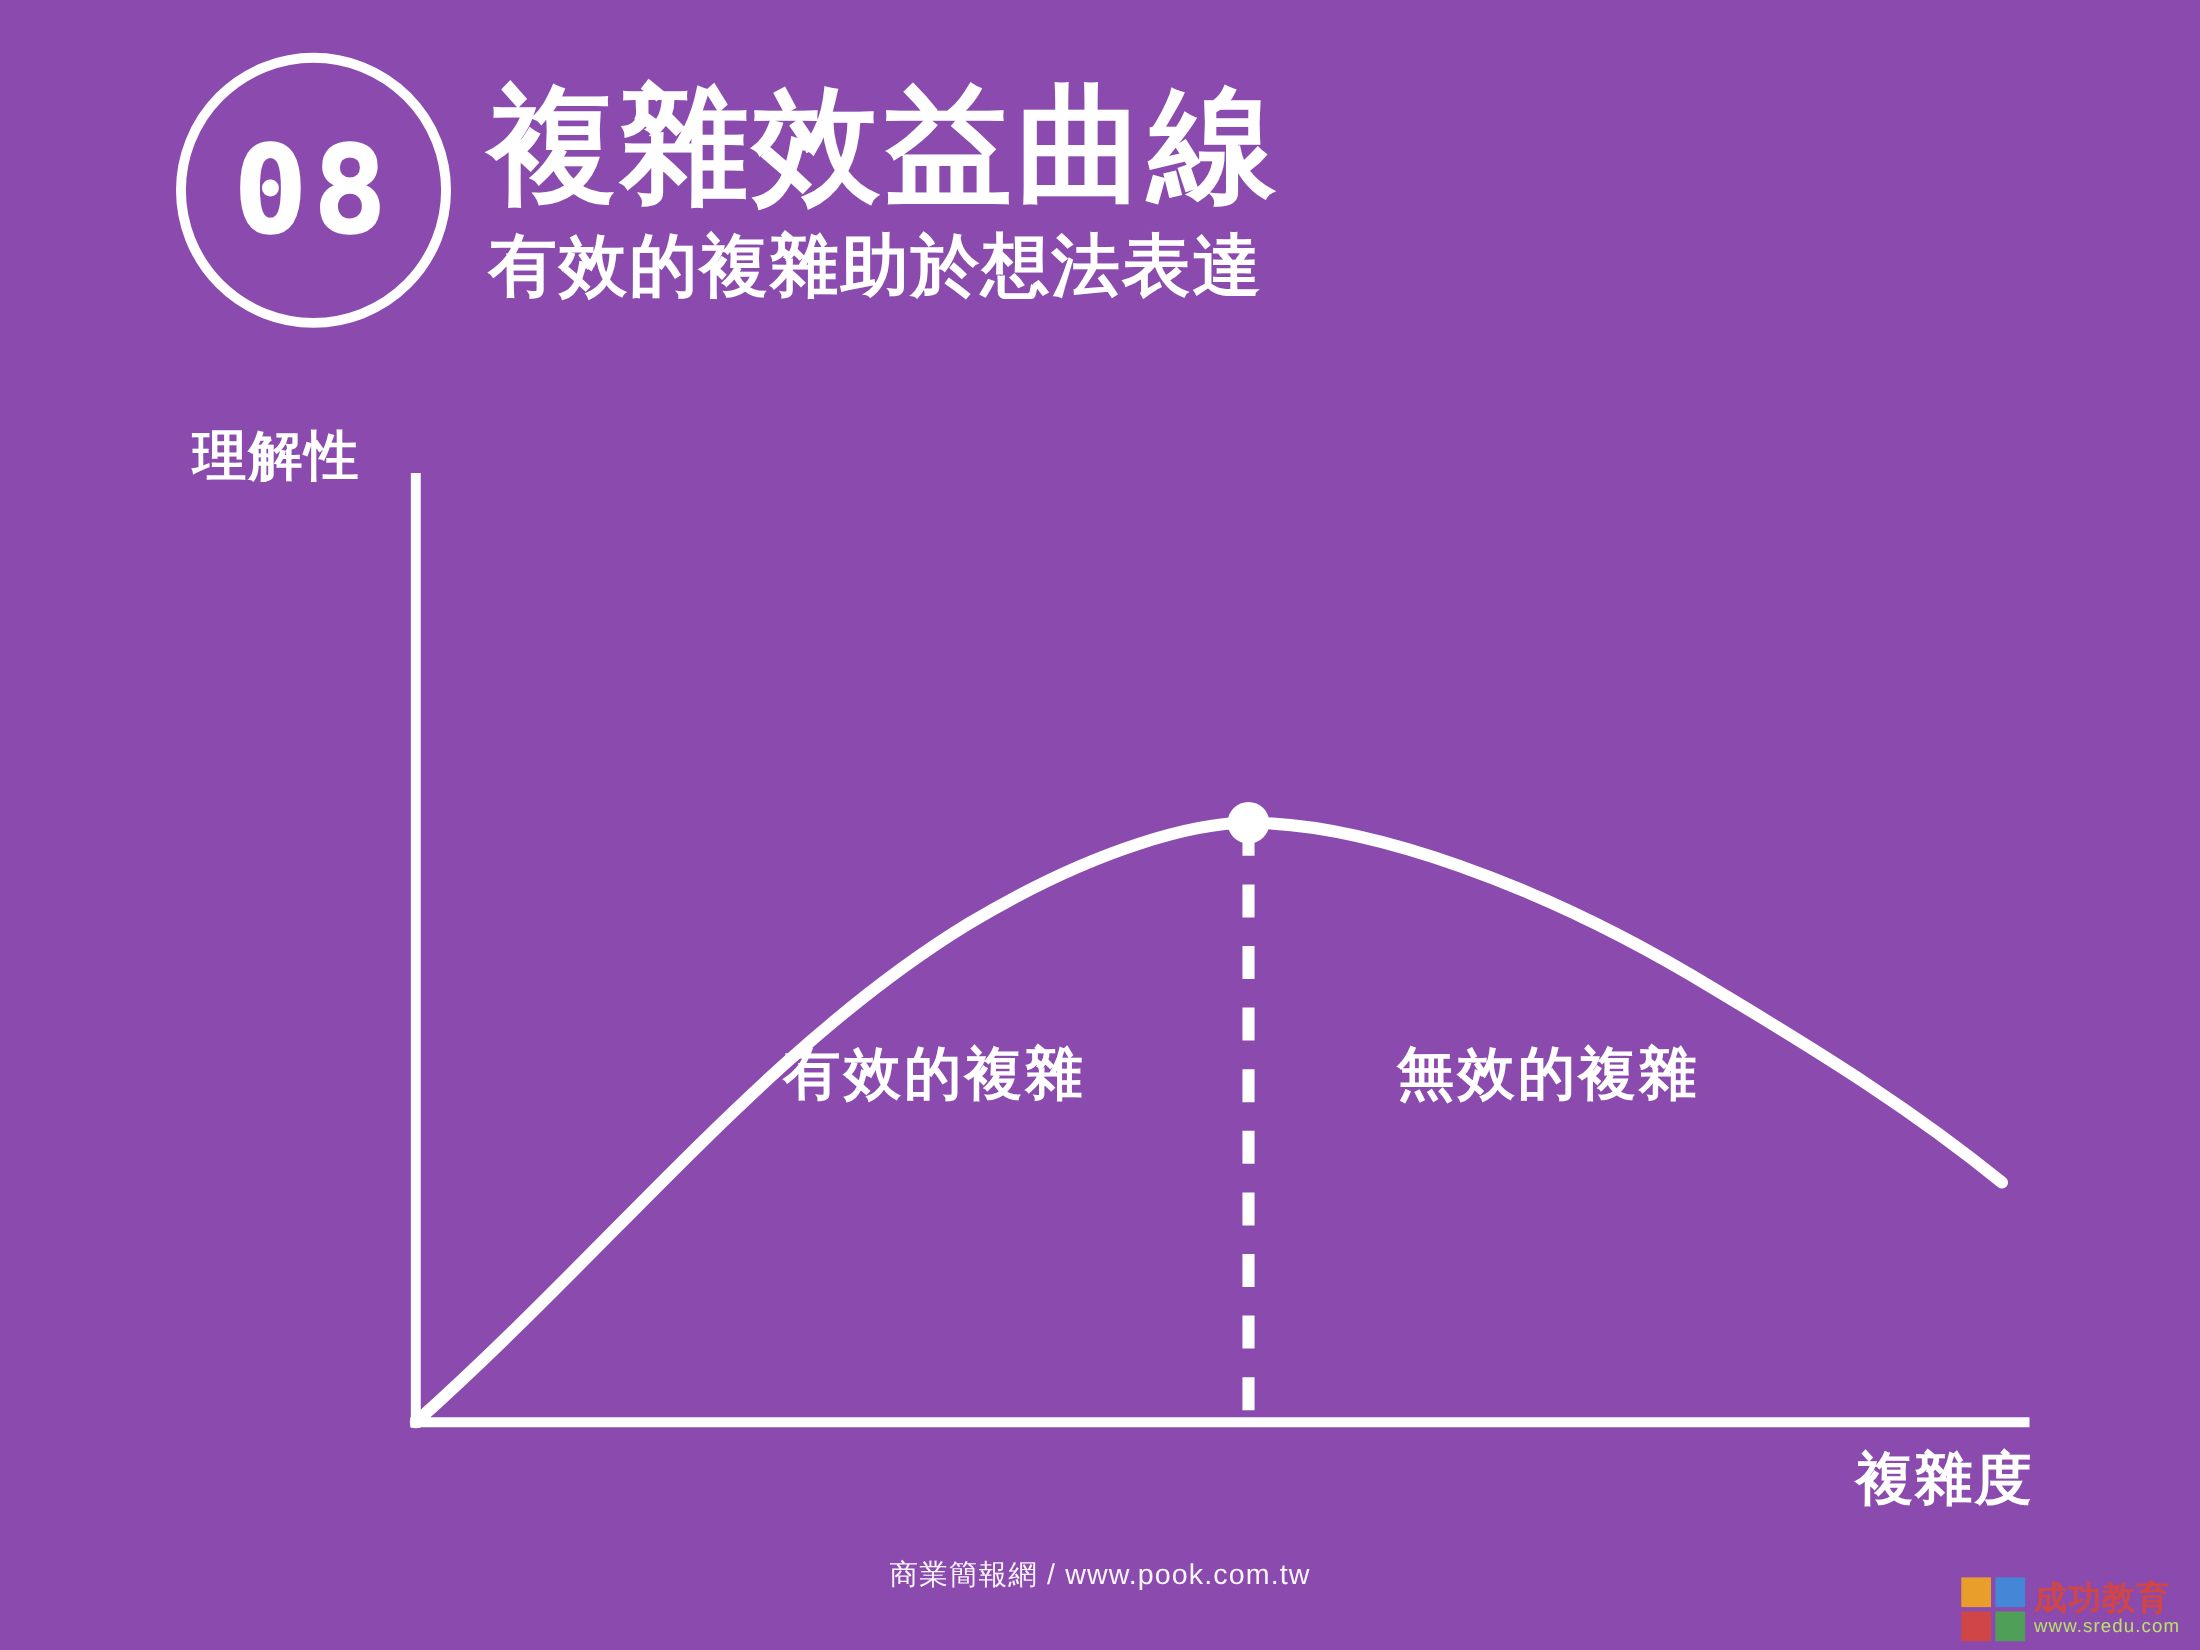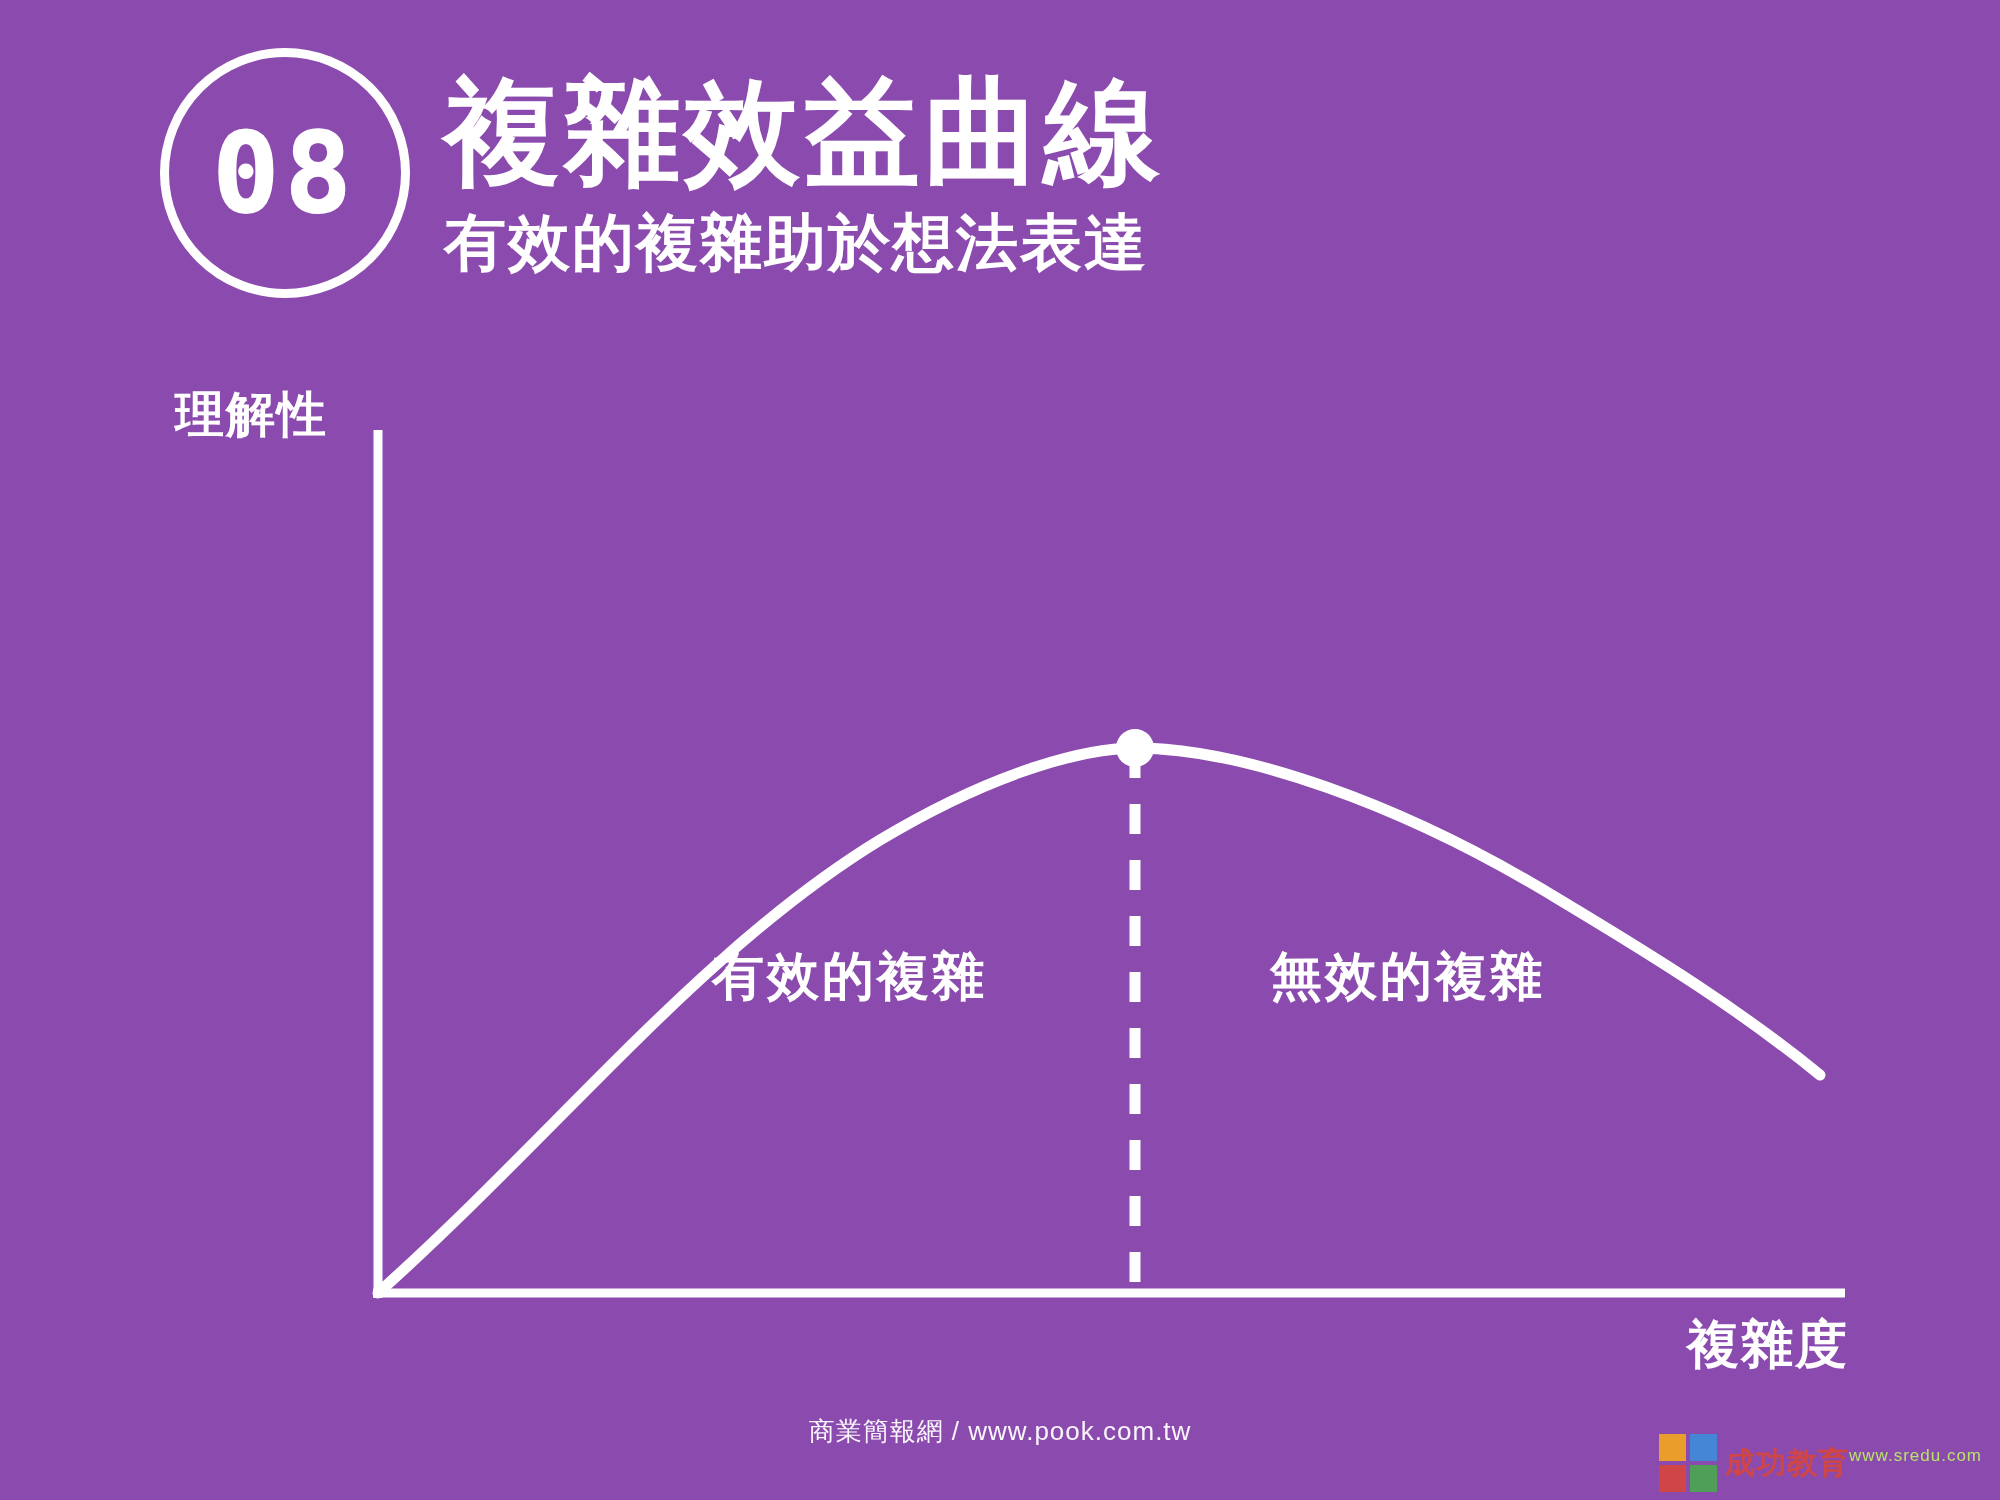--- a/index.html
+++ b/index.html
@@ -92,21 +92,21 @@
     opacity:.9;
   }
   .wm-mark{
     width:58px;height:58px;position:relative;flex:none;
   }
   .wm-mark i{position:absolute;display:block;}
   .wm-a{left:0;top:0;width:27px;height:27px;background:#f4a81d;}
   .wm-b{right:0;top:0;width:27px;height:27px;background:#3f8ddb;}
   .wm-c{left:0;bottom:0;width:27px;height:27px;background:#d8453b;}
   .wm-d{right:0;bottom:0;width:27px;height:27px;background:#4aa94f;}
-  .wm-text{display:flex;flex-direction:row;line-height:1.05;}
+  .wm-text{display:flex;flex-direction:column;line-height:1.05;}
   .wm-title{color:#d8453b;font-size:30px;font-weight:700;letter-spacing:1px;}
   .wm-sub{color:#bef264;font-size:17px;letter-spacing:1px;}
 </style>
 </head>
 <body>
 
 <div class="slide">
 
   <div class="header">
     <div class="badge">

